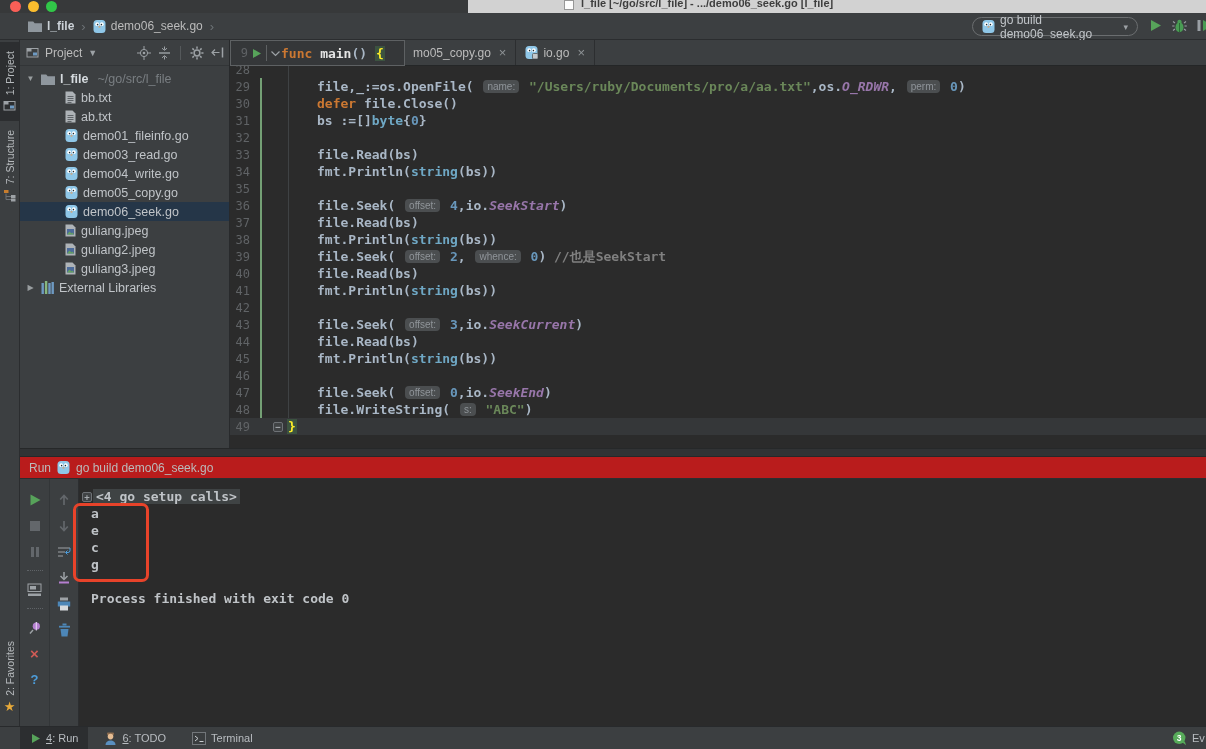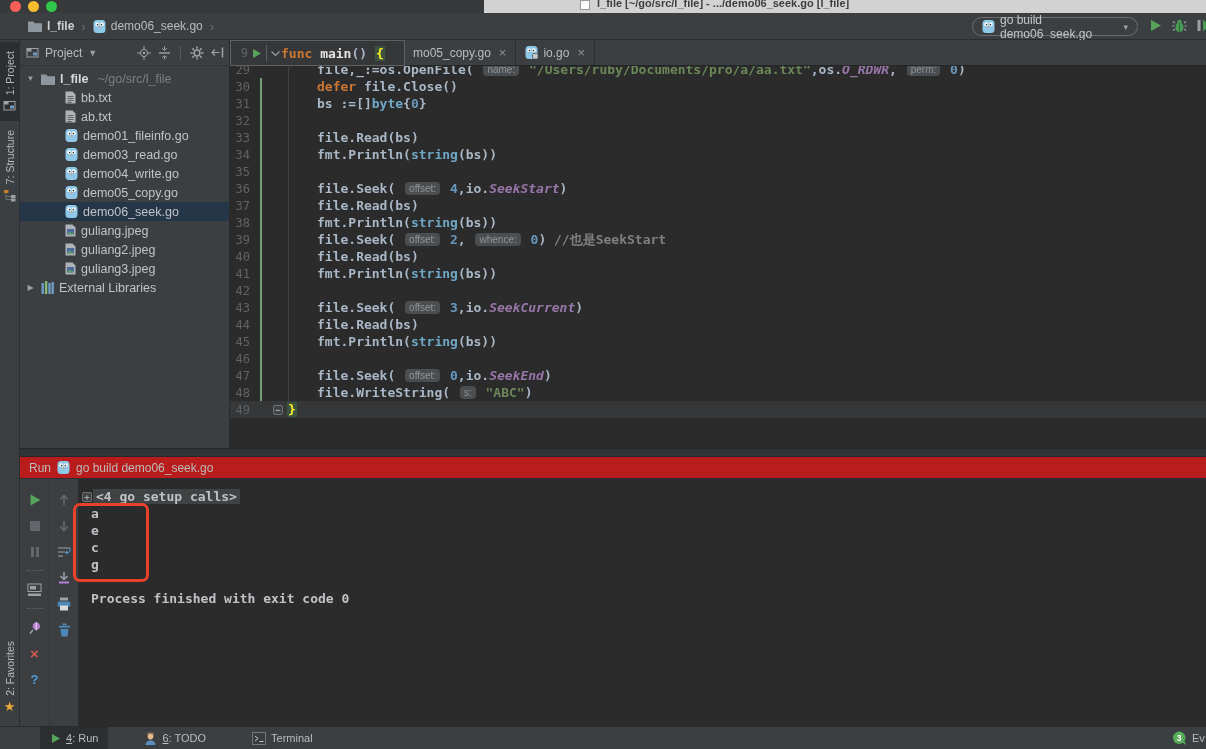--- a/index.html
+++ b/index.html
@@ -5,21 +5,21 @@
   * { box-sizing: border-box; margin: 0; padding: 0; }
   html,body { width:1206px; height:749px; }
   body { font-family:"Liberation Sans",sans-serif; background:#2b2b2b; }
   #app { position:relative; width:1206px; height:749px; overflow:hidden; background:#2b2b2b; color:#bbb; }
   .ic { display:inline-flex; align-items:center; justify-content:center; flex:none; }
 
   
   #titlebar { position:absolute; left:0; top:0; width:100%; height:13px; background:#37393a; }
   .light { position:absolute; top:1px; width:11px; height:11px; border-radius:50%; }
   #l-red { left:10px; background:#f95f57; } #l-yel { left:28px; background:#fbbd2e; } #l-grn { left:46px; background:#31c748; }
-  #titlestrip { position:absolute; left:468px; right:0; top:0; height:18px; background:#d2d2d2; overflow:hidden; display:flex; align-items:flex-start;margin-left:16px; }
+  #titlestrip { position:absolute; left:468px; right:0; top:0; height:18px; background:#d2d2d2; overflow:hidden; display:flex; align-items:flex-start; }
   .tcheck { width:10px; height:10px; background:#fdfdfd; border:1px solid #979797; margin:0 7px 0 96px; flex:none; }
   .ttext { font-size:11px; color:#3e3e3e; white-space:nowrap; margin-top:-3px; font-weight:bold; }
 
   
   #navbar { position:absolute; left:0; top:13px; width:100%; height:27px; background:#3c3f41; border-bottom:1px solid #2b2d2f; }
   #crumbs { position:absolute; left:28px; top:0; height:26px; display:flex; align-items:center; gap:7px; font-size:12px; color:#bbb; }
   .crumb { display:flex; align-items:center; gap:5px; }
   .crumb-label.bold { font-weight:bold; color:#ccd2d8; }
   .crumb-sep { color:#6d7276; font-size:13px; }
   #runwidget { position:absolute; left:972px; top:4px; width:166px; height:19px; border:1px solid #6b6e70; border-radius:10px; display:flex; align-items:center; gap:5px; padding:0 9px; font-size:12px; color:#c2c6ca; }
@@ -85,21 +85,21 @@
   .conrow { height:17px; display:flex; align-items:center; padding-left:12px; }
   .conrow.fold { padding-left:3px; gap:1px; }
   .conrow.fold .txt { background:#3f4344; padding:0 3px; }
   .tbi { width:18px; height:17px; display:flex; align-items:center; justify-content:center; }
   .tbsep { width:16px; height:1px; border-top:1px dotted #5f6367; margin:1px 0; }
   #annot { position:absolute; left:73px; top:503px; width:76px; height:79px; border:3px solid #e8432a; border-radius:7px; z-index:40; pointer-events:none; }
 
   
   #statusbar { position:absolute; left:0; top:726px; width:100%; height:23px; background:#3c3f41; border-top:1px solid #282a2c; display:flex; align-items:center; font-size:11px; color:#b8bcc0; }
   #sbleft { display:flex; align-items:center; height:100%; margin-left:20px; gap:6px; }
-  .sbitem { display:flex; align-items:center; gap:5px; padding:0 10px; height:100%;margin-left:20px; }
+  .sbitem { display:flex; align-items:center; gap:5px; padding:0 10px; height:100%; }
   .sbitem.active { background:#2c2e30; }
   .mn { text-decoration:underline; }
   #sbright { position:absolute; left:1172px; top:0; height:100%; display:flex; align-items:center; gap:4px; white-space:nowrap; }
 </style>
 </head>
 <body>
 
 <div id="app">
 
   <div id="titlebar">
@@ -425,20 +425,25 @@
           <svg width="11" height="11" viewBox="0 0 11 11">
             <path d="M1.5 3.5l4 4 4-4" fill="none" stroke="#9da2a6" stroke-width="1.2"></path>
           </svg>
         </span>
       <span class="codefont" id="ctx-code"><span class="tk-k">func</span><span class="tk-fn"> main</span><span class="tk-d">() </span><span class="tk-br">{</span></span>
     </div>
     <div id="codearea">
       <div id="indentguide"></div>
       <div id="vcsbar"></div>
       <div id="codelines">
+          <div class="crow ind0">
+            <span class="ln">28</span>
+            <span class="fcol"></span>
+            <span class="codetx codefont"></span>
+          </div>
           <div class="crow ind1">
             <span class="ln">29</span>
             <span class="fcol"></span>
             <span class="codetx codefont"><span class="tk-d">file,_:=os.OpenFile( </span><span class="tk-h">name:</span><span class="tk-d"> </span><span class="tk-s">"/Users/ruby/Documents/pro/a/aa.txt"</span><span class="tk-d">,os.</span><span class="tk-cst">O_RDWR</span><span class="tk-d">, </span><span class="tk-h">perm:</span><span class="tk-d"> </span><span class="tk-n">0</span><span class="tk-d">)</span></span>
           </div>
           <div class="crow ind1">
             <span class="ln">30</span>
             <span class="fcol"></span>
             <span class="codetx codefont"><span class="tk-k">defer</span><span class="tk-d"> file.Close()</span></span>
           </div>

